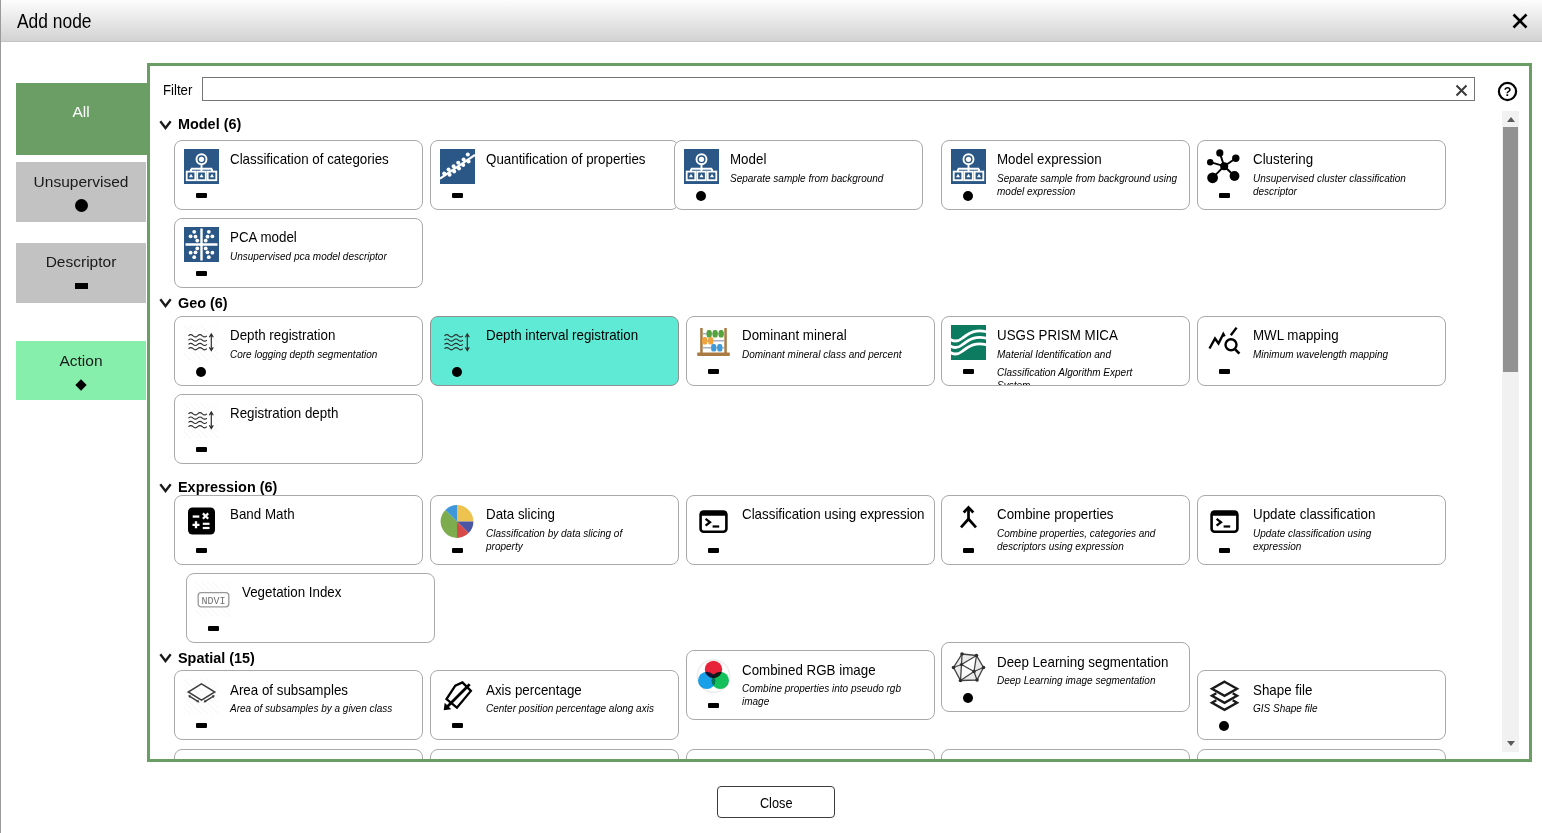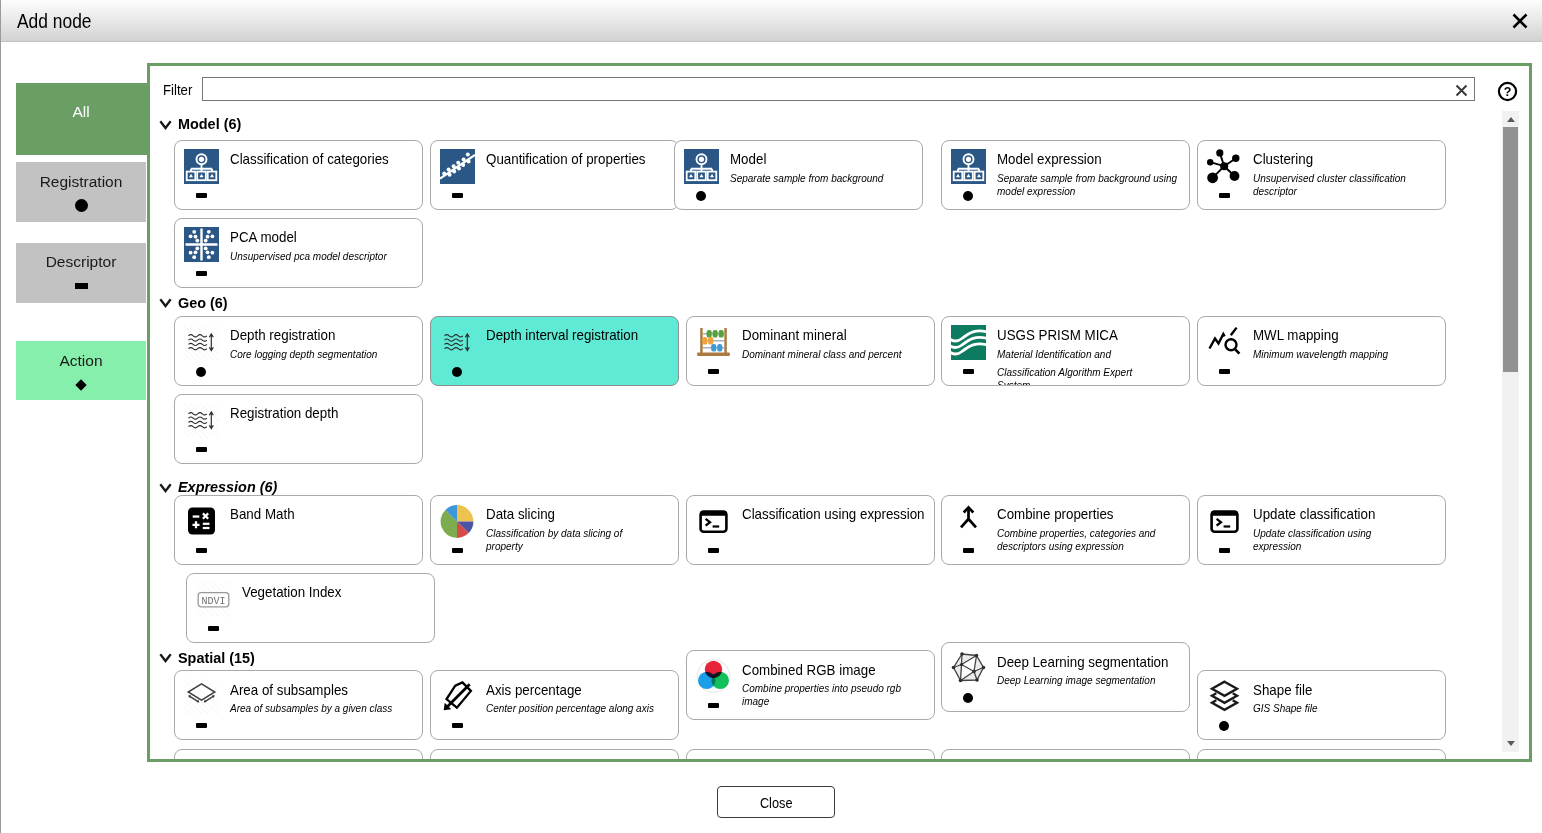--- a/index.html
+++ b/index.html
@@ -69,21 +69,21 @@
 <svg id="closex" viewBox="0 0 22 22">
       <path d="M4.5 4.5 L17.5 17.5 M17.5 4.5 L4.5 17.5" stroke="#000" stroke-width="2.6"></path>
     </svg>
 </div>
 <div id="winborder"></div>
 
 <div class="sbtn" id="btn-all">
     <div class="lbl">All</div>
   </div>
 <div class="sbtn" id="btn-seg">
-    <div class="lbl">Registration</div>
+    <div class="lbl">Unsupervised</div>
     <div class="shp"><span class="dot"></span></div>
   </div>
 <div class="sbtn" id="btn-desc">
     <div class="lbl">Descriptor</div>
     <div class="shp"><span class="bar2"></span></div>
   </div>
 <div class="sbtn" id="btn-act">
     <div class="lbl">Action</div>
     <div class="shp"><span class="diam"></span></div>
   </div>
@@ -414,21 +414,21 @@
     <div class="mk"></div>
   </div>
   <div class="card" style="left:24px; top:327.5px;">
     <div class="ic hatch"><svg width="35" height="35">
           <use href="#i-wave"></use>
         </svg></div>
     <div class="tt">Registration depth</div>
     <div class="mk"></div>
   </div>
 
-  <div class="sec" style="left:28px; top:412px;font-style:italic;"><svg width="13" height="12" viewBox="0 0 13 12">
+  <div class="sec" style="left:28px; top:412px;"><svg width="13" height="12" viewBox="0 0 13 12">
         <path d="M1.3 2.2 L6.5 9 L11.7 2.2" stroke="#1a1a1a" stroke-width="2.3" fill="none"></path>
       </svg><span>Expression (6)</span></div>
   <div class="card" style="left:24px; top:428.5px;">
     <svg class="ic">
         <use href="#i-calc"></use>
       </svg>
     <div class="tt">Band Math</div>
     <div class="mk"></div>
   </div>
   <div class="card" style="left:280px; top:428.5px;">

